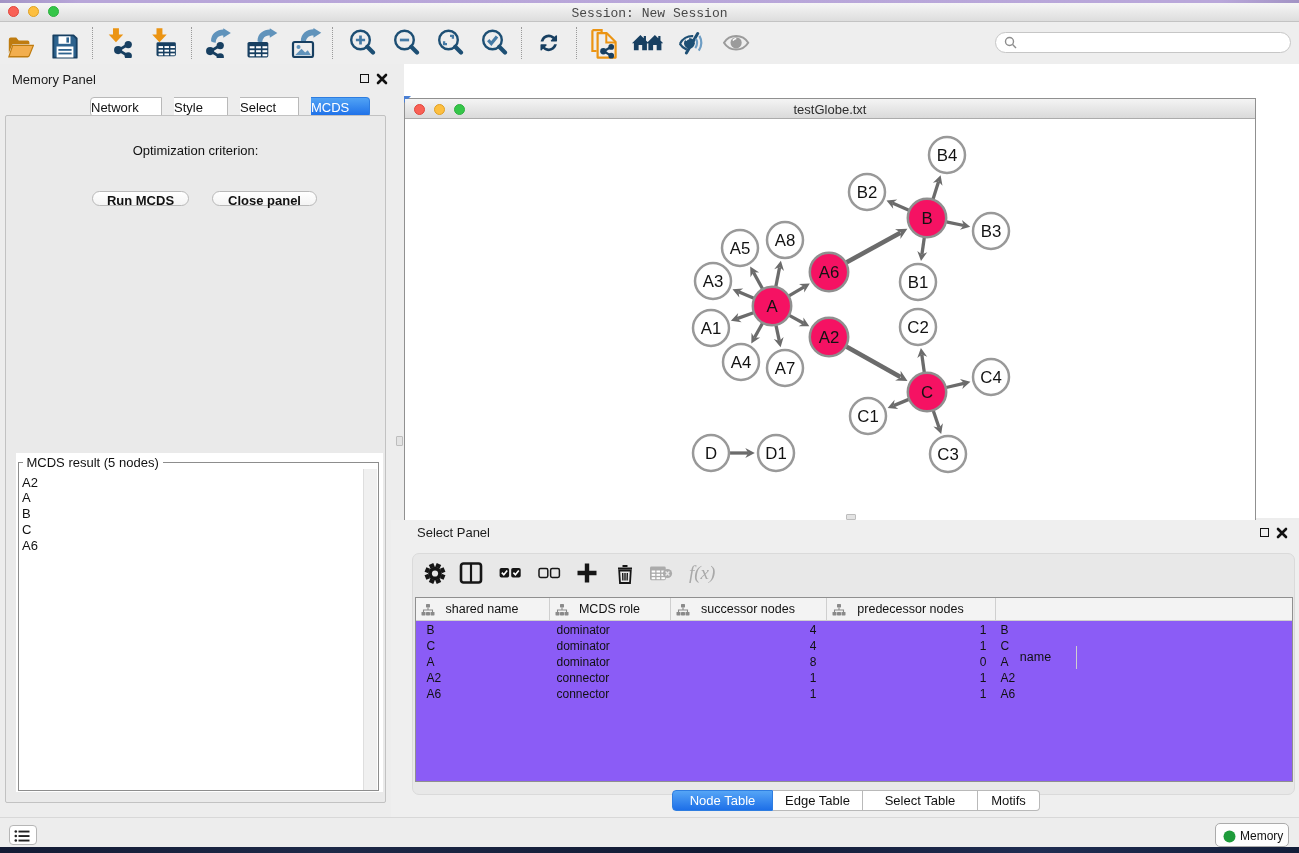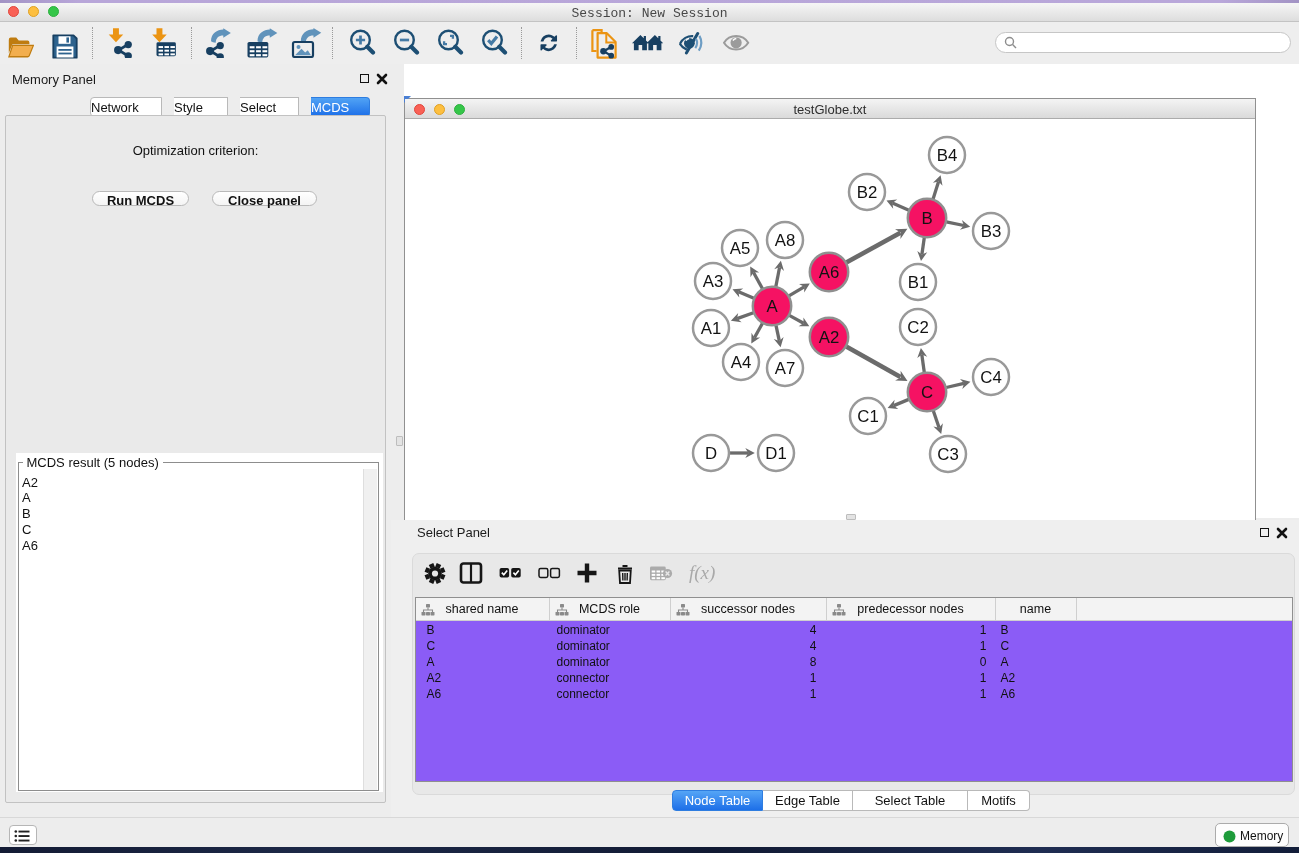--- a/index.html
+++ b/index.html
@@ -425,21 +425,21 @@
               <rect x="5" y="8" width="4" height="3.4" rx="0.6" fill="#8a8a8a"></rect>
               <rect x="9.5" y="8" width="4" height="3.4" rx="0.6" fill="#8a8a8a"></rect>
             </svg>successor nodes</div>
       <div class="th" style="width:169px;"><svg width="14" height="12" viewBox="0 0 14 12" style="position:absolute;left:5px;top:6px">
               <rect x="5" y="0" width="4" height="3.4" rx="0.6" fill="#8a8a8a"></rect>
               <path d="M7 3.4 V6 M2.5 8.5 V6 H11.5 V8.5" fill="none" stroke="#8a8a8a" stroke-width="1.1"></path>
               <rect x="0.5" y="8" width="4" height="3.4" rx="0.6" fill="#8a8a8a"></rect>
               <rect x="5" y="8" width="4" height="3.4" rx="0.6" fill="#8a8a8a"></rect>
               <rect x="9.5" y="8" width="4" height="3.4" rx="0.6" fill="#8a8a8a"></rect>
             </svg>predecessor nodes</div>
-      <div class="th" style="width:81px;">name</div>
+      <div class="th" style="width:81px;margin-top:48px;">name</div>
     </div>
 <div class="trow" style="left:11px;top:24px;">B</div>
 <div class="trow" style="left:141px;top:24px;">dominator</div>
 <div class="trow" style="left:270px;top:24px;width:131px;text-align:right;">4</div>
 <div class="trow" style="left:430px;top:24px;width:141px;text-align:right;">1</div>
 <div class="trow" style="left:585px;top:24px;">B</div>
 <div class="trow" style="left:11px;top:40px;">C</div>
 <div class="trow" style="left:141px;top:40px;">dominator</div>
 <div class="trow" style="left:270px;top:40px;width:131px;text-align:right;">4</div>
 <div class="trow" style="left:430px;top:40px;width:141px;text-align:right;">1</div>
@@ -454,21 +454,21 @@
 <div class="trow" style="left:270px;top:72px;width:131px;text-align:right;">1</div>
 <div class="trow" style="left:430px;top:72px;width:141px;text-align:right;">1</div>
 <div class="trow" style="left:585px;top:72px;">A2</div>
 <div class="trow" style="left:11px;top:88px;">A6</div>
 <div class="trow" style="left:141px;top:88px;">connector</div>
 <div class="trow" style="left:270px;top:88px;width:131px;text-align:right;">1</div>
 <div class="trow" style="left:430px;top:88px;width:141px;text-align:right;">1</div>
 <div class="trow" style="left:585px;top:88px;">A6</div>
   </div>
   <div class="btabs" style="left:281px;top:270px;">
-    <div class="btab first sel" style="width:91px;">Node Table</div>
+    <div class="btab first sel" style="width:101px;">Node Table</div>
     <div class="btab" style="width:90px;">Edge Table</div>
     <div class="btab" style="width:115px;">Select Table</div>
     <div class="btab last" style="width:62px;">Motifs</div>
   </div>
 </div>
 <div class="abs statusbar">
   <div class="sb-btn">
         <svg width="16" height="14" style="position:absolute;left:4px;top:3px" viewBox="0 0 16 14">
           <circle cx="1.8" cy="2.5" r="1.3" fill="#222"></circle>
           <circle cx="1.8" cy="7" r="1.3" fill="#222"></circle>

